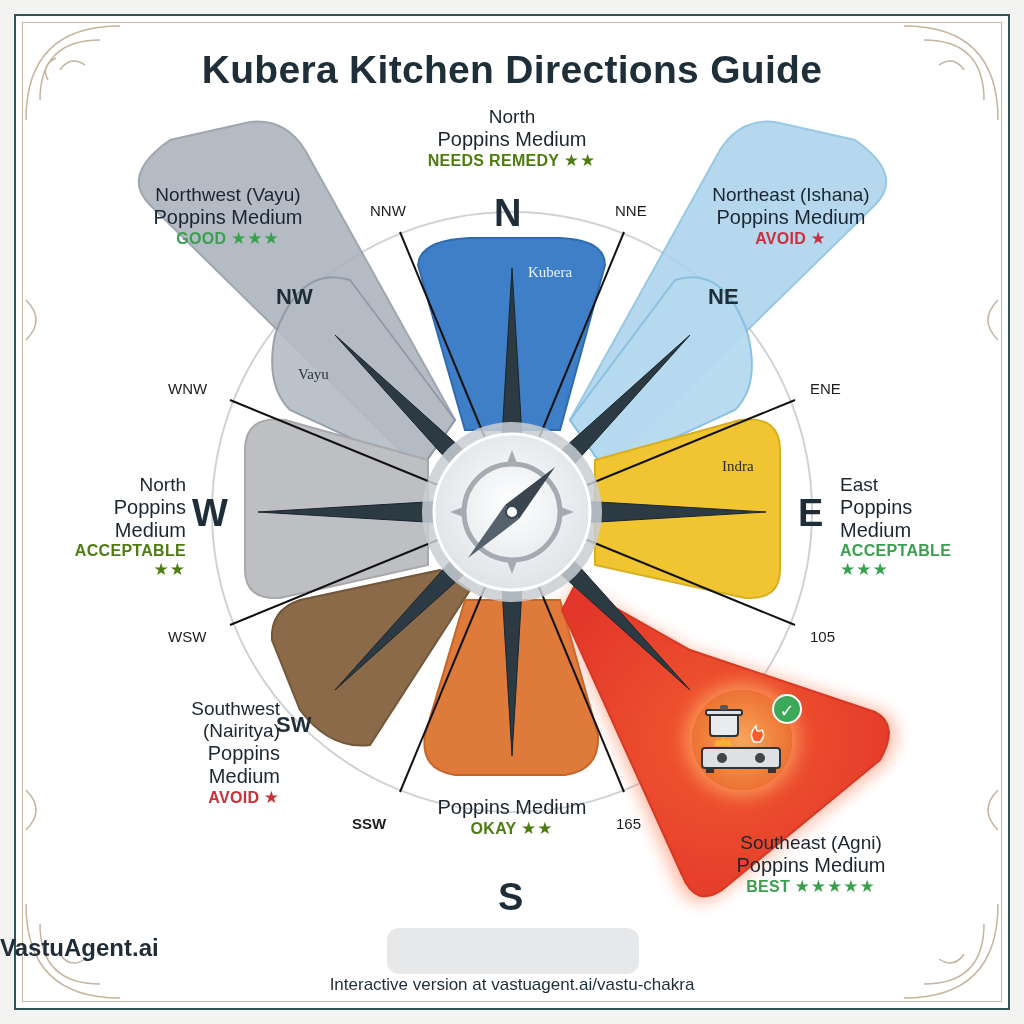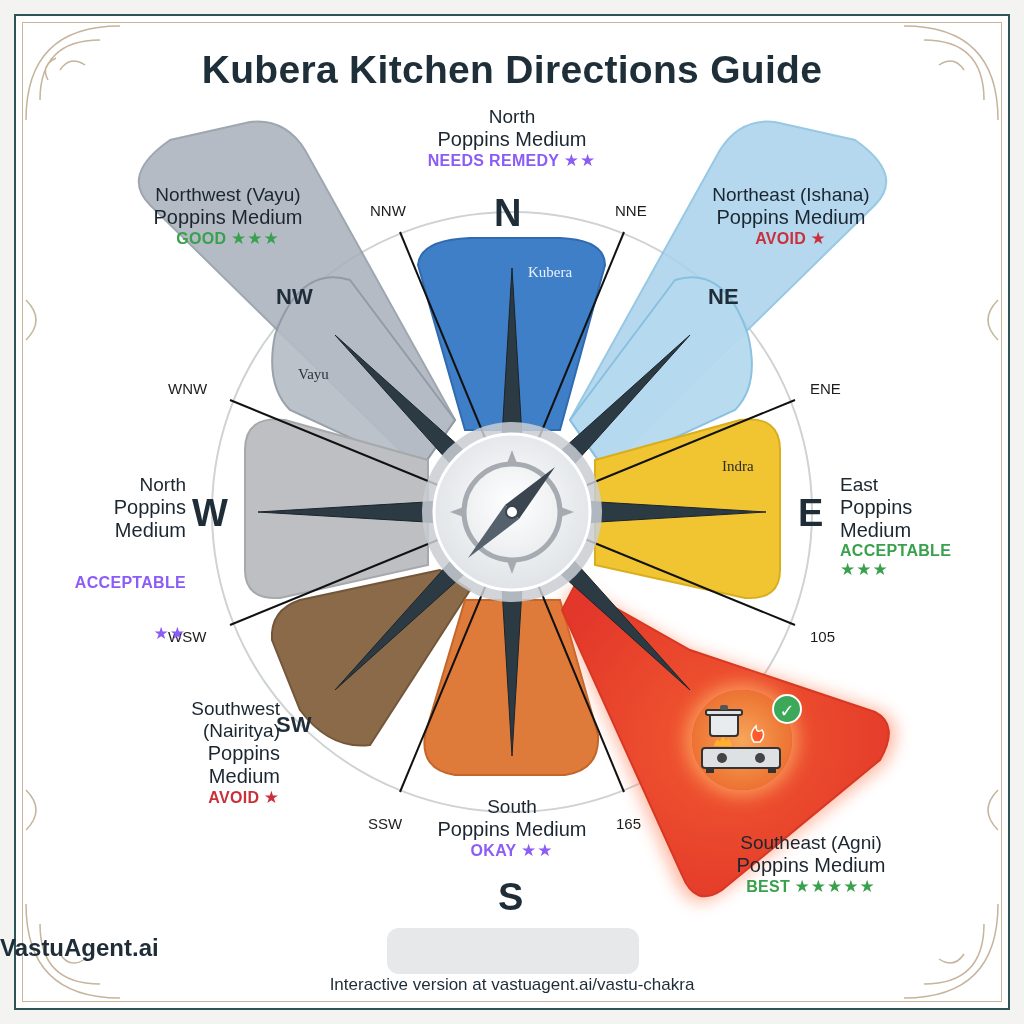--- a/index.html
+++ b/index.html
@@ -21,21 +21,21 @@
   svg.canvas { position: absolute; left: 0; top: 0; }
   .title {
     position: absolute; left: 0; width: 1024px; top: 48px; text-align: center;
     font-size: 39px; font-weight: 700; letter-spacing: 0.3px; color: #1f2f3a;
   }
   .label { position: absolute; text-align: center; line-height: 1.15; }
   .label .name { font-size: 19px; font-weight: 500; color: #1b2630; }
   .label .font { font-size: 20px; color: #1b2630; }
   .label .rating { font-size: 16px; font-weight: 700; letter-spacing: 0.3px; }
   .label .stars { font-size: 17px; letter-spacing: 1px; }
-  .yellow { color: #8b5cf6; margin-top: 32px; }
+  .yellow { color: #4d7c0f; }
   .green { color: #39a14d; }
   .red { color: #c9303c; }
   .big-dir { position: absolute; font-size: 38px; font-weight: 700; color: #1f2d38; }
   .mid-dir { position: absolute; font-size: 22px; font-weight: 700; color: #1f2d38; }
   .small-dir { position: absolute; font-size: 15px; color: #1d1d1d; }
   .deity { position: absolute; font-size: 15px; font-family: Liberation Serif, serif; }
   .footer-pill {
     position: absolute; left: 387px; top: 928px; width: 252px; height: 46px;
     background: #e6e8ea; border-radius: 12px;
   }
@@ -158,21 +158,21 @@
 <div class="mid-dir" style="left:276px; top:284px;">NW</div>
 <div class="mid-dir" style="left:708px; top:284px;">NE</div>
 <div class="mid-dir" style="left:276px; top:712px;">SW</div>
 
 <div class="small-dir" style="left:370px; top:202px;">NNW</div>
 <div class="small-dir" style="left:615px; top:202px;">NNE</div>
 <div class="small-dir" style="left:168px; top:380px;">WNW</div>
 <div class="small-dir" style="left:810px; top:380px;">ENE</div>
 <div class="small-dir" style="left:168px; top:628px;">WSW</div>
 <div class="small-dir" style="left:810px; top:628px;">105</div>
-<div class="small-dir" style="left:368px; top:815px;">SSW</div>
+<div class="small-dir" style="left:352px; top:815px;font-weight:bold;">SSW</div>
 <div class="small-dir" style="left:616px; top:815px;">165</div>
 
 <div class="deity" style="left:528px; top:264px; color:#e8f1fb;">Kubera</div>
 <div class="deity" style="left:298px; top:366px; color:#2b3640;">Vayu</div>
 <div class="deity" style="left:722px; top:458px; color:#2b2b2b;">Indra</div>
 
 <div class="label" style="left:412px; top:106px; width:200px;">
   <div class="name">North</div>
   <div class="font">Poppins Medium</div>
   <div><span class="rating yellow">NEEDS REMEDY</span> <span class="stars yellow">★★</span></div>
@@ -205,21 +205,20 @@
 </div>
 
 <div class="label" style="left:140px; top:698px; width:140px; text-align:right;">
   <div class="name">Southwest</div>
   <div class="name">(Nairitya)</div>
   <div class="font">Poppins Medium</div>
   <div><span class="rating red">AVOID</span> <span class="stars red">★</span></div>
 </div>
 
 <div class="label" style="left:412px; top:796px; width:200px;">
-  <div class="name">South</div>
   <div class="font">Poppins Medium</div>
   <div><span class="rating yellow">OKAY</span> <span class="stars yellow">★★</span></div>
 </div>
 
 <div class="label" style="left:706px; top:832px; width:210px;">
   <div class="name" style="color:#1b2630;">Southeast (Agni)</div>
   <div class="font">Poppins Medium</div>
   <div><span class="rating green">BEST</span> <span class="stars green">★★★★★</span></div>
 </div>
 

